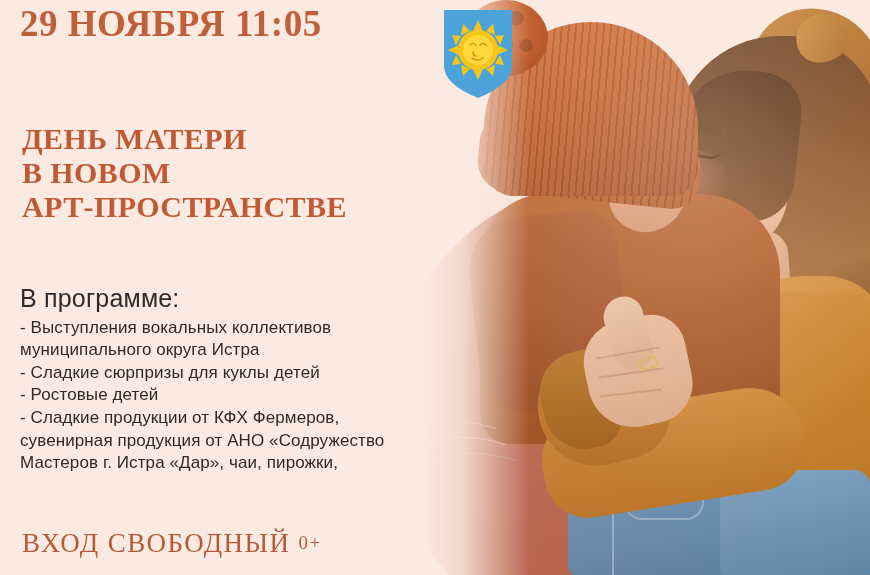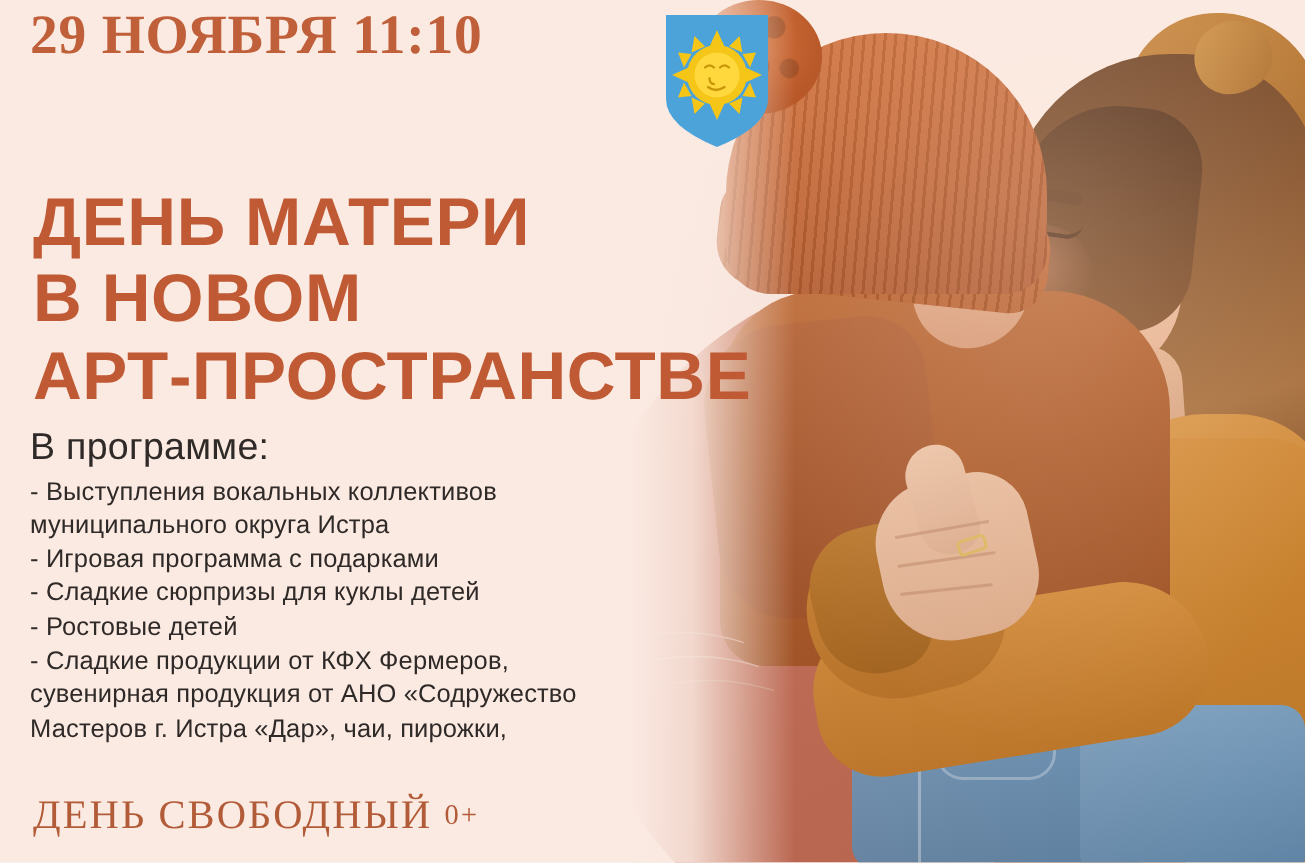--- a/index.html
+++ b/index.html
@@ -295,22 +295,22 @@
     font-size:24px;font-weight:400;letter-spacing:.3px;
     color:#9c5136;white-space:nowrap;
   }
 
   .emblem{
     position:absolute;left:440px;top:8px;width:76px;height:92px;
   }
 
   .title{
     position:absolute;left:22px;top:122px;width:500px;
-    font-family:Liberation Sans, sans-serif;
-    font-size:45px;font-weight:700;line-height:1.14;
+    font-family:Liberation Serif, serif;
+    font-size:30px;font-weight:700;line-height:1.14;
     letter-spacing:.4px;color:#c05a35;
   }
   .title .tl{display:block;white-space:nowrap;}
 
   .program{
     position:absolute;left:20px;top:282px;width:470px;
     color:#2f2a28;
   }
   .program-head{
     font-size:25px;line-height:1.34;margin-bottom:1px;letter-spacing:.2px;
@@ -391,21 +391,21 @@
     <div class="arc b1"></div>
     <div class="arc b2"></div>
     <div class="arc b3"></div>
 
     <div class="photo-soft"></div>
     <div class="photo-fade"></div>
   </div>
 
   <div class="content">
 
-    <div class="date-line">29 НОЯБРЯ 11:10</div>
+    <div class="date-line">29 НОЯБРЯ 11:05</div>
 
     <div class="emblem">
       <svg viewBox="0 0 76 92" width="76" height="92" aria-hidden="true">
         <path d="M4 2 H72 V58 Q72 76 38 90 Q4 76 4 58 Z" fill="#4ca3d9"></path>
         <g transform="translate(38,42)">
           <g fill="#f5c518">
             <circle r="20"></circle>
             <g>
               <path d="M0 -30 L5 -19 L-5 -19 Z"></path>
               <path d="M15 -26 L17 -15 L8 -19 Z"></path>
@@ -435,27 +435,26 @@
     <div class="title">
       <span class="tl">ДЕНЬ МАТЕРИ</span>
       <span class="tl">В НОВОМ</span>
       <span class="tl">АРТ-ПРОСТРАНСТВЕ</span>
     </div>
 
     <div class="program">
       <div class="program-head">В программе:</div>
       <div class="program-item">- Выступления вокальных коллективов</div>
       <div class="program-item">муниципального округа Истра</div>
-      <div class="program-item">- Игровая программа с подарками</div>
       <div class="program-item">- Сладкие сюрпризы для куклы детей</div>
       <div class="program-item">- Ростовые детей</div>
       <div class="program-item">- Сладкие продукции от КФХ Фермеров,</div>
       <div class="program-item">сувенирная продукция от АНО «Содружество</div>
       <div class="program-item">Мастеров г. Истра «Дар», чаи, пирожки,</div>
     </div>
 
     <div class="footer-line">
-      <span>ДЕНЬ СВОБОДНЫЙ</span>
+      <span>ВХОД СВОБОДНЫЙ</span>
       <span class="age">0+</span>
     </div>
 
   </div>
 </div>
 
 </body></html>

